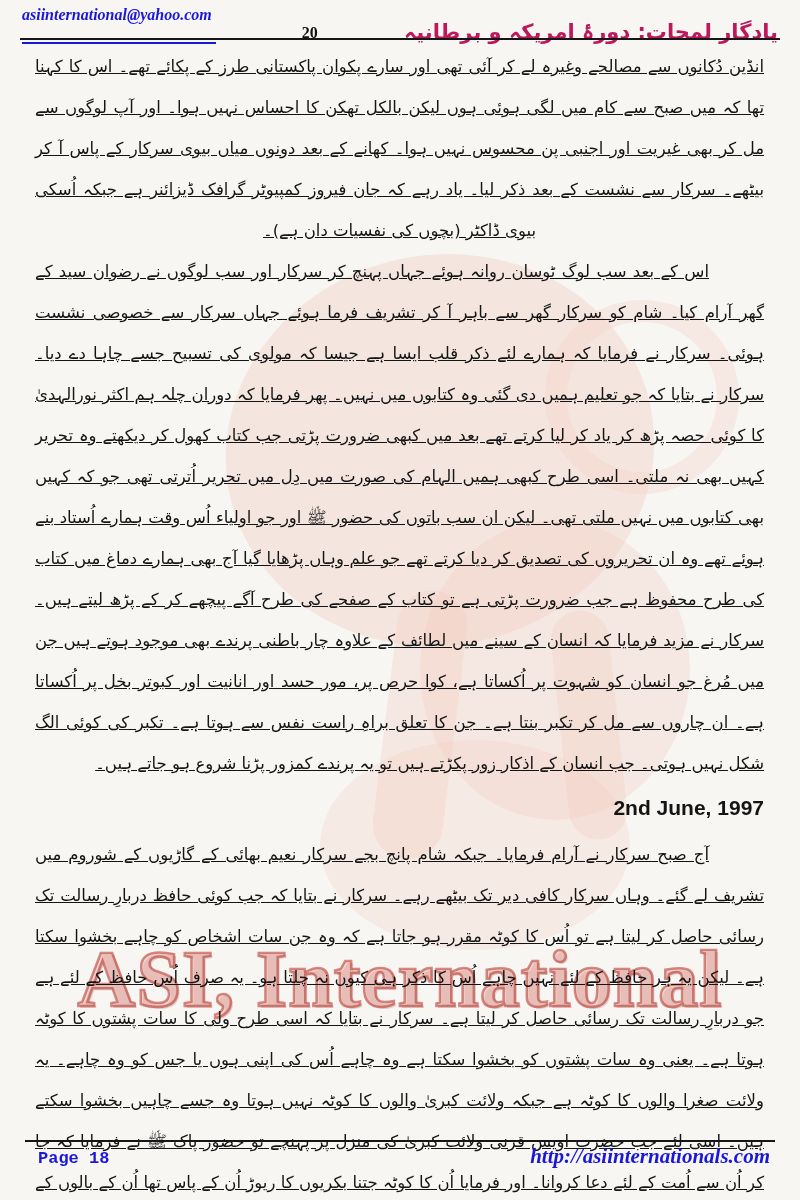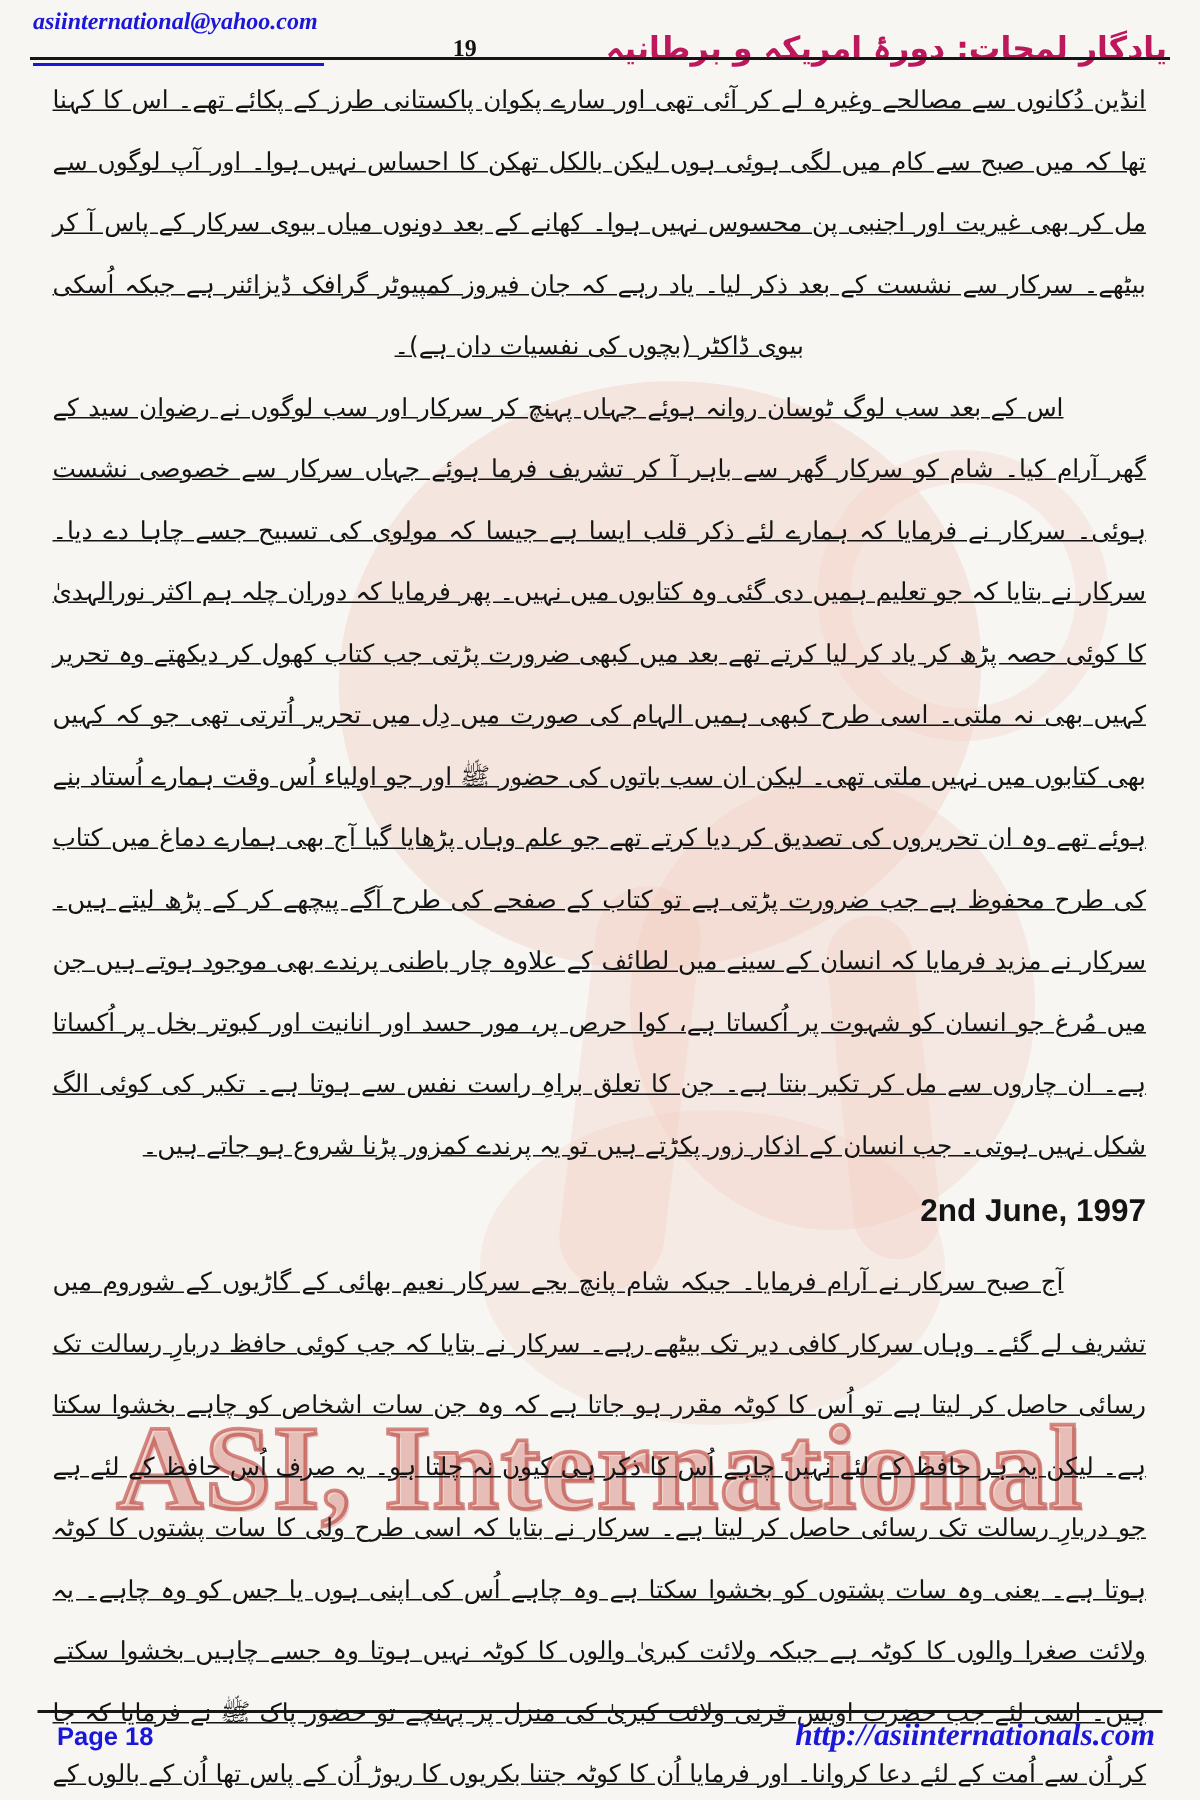--- a/index.html
+++ b/index.html
@@ -65,21 +65,21 @@
     font-size:21px;font-weight:bold;color:#141414;
     line-height:44px;margin:2px 0 4px 0;letter-spacing:0;
   }
   
   .ftr-rule{position:absolute;left:25px;right:25px;top:1140px;border-top:2px solid #161616;z-index:2;}
   .ftr-row{
     position:absolute;left:38px;right:30px;top:1144px;z-index:2;
     display:flex;justify-content:space-between;align-items:baseline;
   }
   .ftr-page{
-    font-family:Liberation Sans, sans-serif;font-weight:bold;
+    font-family:Liberation Mono, monospace;font-weight:bold;
     font-size:17px;color:#1b17d9;
   }
   .ftr-url{
     font-family:"Liberation Serif",serif;font-style:italic;font-weight:bold;
     font-size:21px;color:#1b17d9;text-decoration:none;cursor:pointer;
   }
 </style>
 </head>
 <body>
 
@@ -91,21 +91,21 @@
     <span class="wm-blob wm-b3"></span>
     <span class="wm-blob wm-bar1"></span>
     <span class="wm-blob wm-bar2"></span>
     <span class="wm-ring"></span>
   </div>
 
   <div class="wm-text">ASI, International</div>
 
   <header class="hdr">
     <a class="hdr-email">asiinternational@yahoo.com</a>
-    <div class="hdr-num">19</div>
+    <div class="hdr-num">20</div>
     <div class="hdr-title">یادگار لمحات: دورۂ امریکہ و برطانیہ</div>
   </header>
   <div class="hdr-rule"></div>
 
   <main class="body-text">
     <p class="para center-last">انڈین دُکانوں سے مصالحے وغیرہ لے کر آئی تھی اور سارے پکوان پاکستانی طرز کے پکائے تھے۔ اس کا کہنا تھا کہ میں صبح سے کام میں لگی ہوئی ہوں لیکن بالکل تھکن کا احساس نہیں ہوا۔ اور آپ لوگوں سے مل کر بھی غیریت اور اجنبی پن محسوس نہیں ہوا۔ کھانے کے بعد دونوں میاں بیوی سرکار کے پاس آ کر بیٹھے۔ سرکار سے نشست کے بعد ذکر لیا۔ یاد رہے کہ جان فیروز کمپیوٹر گرافک ڈیزائنر ہے جبکہ اُسکی بیوی ڈاکٹر (بچوں کی نفسیات دان ہے)۔</p>
     <p class="para indent">اس کے بعد سب لوگ ٹوسان روانہ ہوئے جہاں پہنچ کر سرکار اور سب لوگوں نے رضوان سید کے گھر آرام کیا۔ شام کو سرکار گھر سے باہر آ کر تشریف فرما ہوئے جہاں سرکار سے خصوصی نشست ہوئی۔ سرکار نے فرمایا کہ ہمارے لئے ذکر قلب ایسا ہے جیسا کہ مولوی کی تسبیح جسے چاہا دے دیا۔ سرکار نے بتایا کہ جو تعلیم ہمیں دی گئی وہ کتابوں میں نہیں۔ پھر فرمایا کہ دوران چلہ ہم اکثر نورالہدیٰ کا کوئی حصہ پڑھ کر یاد کر لیا کرتے تھے بعد میں کبھی ضرورت پڑتی جب کتاب کھول کر دیکھتے وہ تحریر کہیں بھی نہ ملتی۔ اسی طرح کبھی ہمیں الہام کی صورت میں دِل میں تحریر اُترتی تھی جو کہ کہیں بھی کتابوں میں نہیں ملتی تھی۔ لیکن ان سب باتوں کی حضور ﷺ اور جو اولیاء اُس وقت ہمارے اُستاد بنے ہوئے تھے وہ ان تحریروں کی تصدیق کر دیا کرتے تھے جو علم وہاں پڑھایا گیا آج بھی ہمارے دماغ میں کتاب کی طرح محفوظ ہے جب ضرورت پڑتی ہے تو کتاب کے صفحے کی طرح آگے پیچھے کر کے پڑھ لیتے ہیں۔ سرکار نے مزید فرمایا کہ انسان کے سینے میں لطائف کے علاوہ چار باطنی پرندے بھی موجود ہوتے ہیں جن میں مُرغ جو انسان کو شہوت پر اُکساتا ہے، کوا حرص پر، مور حسد اور انانیت اور کبوتر بخل پر اُکساتا ہے۔ ان چاروں سے مل کر تکبر بنتا ہے۔ جن کا تعلق براہِ راست نفس سے ہوتا ہے۔ تکبر کی کوئی الگ شکل نہیں ہوتی۔ جب انسان کے اذکار زور پکڑتے ہیں تو یہ پرندے کمزور پڑنا شروع ہو جاتے ہیں۔</p>
     <div class="date-heading">2nd June, 1997</div>
     <p class="para indent justify-last">آج صبح سرکار نے آرام فرمایا۔ جبکہ شام پانچ بجے سرکار نعیم بھائی کے گاڑیوں کے شوروم میں تشریف لے گئے۔ وہاں سرکار کافی دیر تک بیٹھے رہے۔ سرکار نے بتایا کہ جب کوئی حافظ دربارِ رسالت تک رسائی حاصل کر لیتا ہے تو اُس کا کوٹہ مقرر ہو جاتا ہے کہ وہ جن سات اشخاص کو چاہے بخشوا سکتا ہے۔ لیکن یہ ہر حافظ کے لئے نہیں چاہے اُس کا ذکر ہی کیوں نہ چلتا ہو۔ یہ صرف اُس حافظ کے لئے ہے جو دربارِ رسالت تک رسائی حاصل کر لیتا ہے۔ سرکار نے بتایا کہ اسی طرح ولی کا سات پشتوں کا کوٹہ ہوتا ہے۔ یعنی وہ سات پشتوں کو بخشوا سکتا ہے وہ چاہے اُس کی اپنی ہوں یا جس کو وہ چاہے۔ یہ ولائت صغرا والوں کا کوٹہ ہے جبکہ ولائت کبریٰ والوں کا کوٹہ نہیں ہوتا وہ جسے چاہیں بخشوا سکتے ہیں۔ اسی لئے جب حضرت اویس قرنی ولائت کبریٰ کی منزل پر پہنچے تو حضور پاک ﷺ نے فرمایا کہ جا کر اُن سے اُمت کے لئے دعا کروانا۔ اور فرمایا اُن کا کوٹہ جتنا بکریوں کا ریوڑ اُن کے پاس تھا اُن کے بالوں کے برابر تھا۔ سرکار نے فرمایا یہ کوٹہ ہوتا ہے ورنہ حضور پاک ﷺ ان سے دعا کروانے کے لئے کیوں کہتے۔ ایک تو حضور پاک ﷺ کا اپنا کوٹہ تھا پھر اُنہوں نے حضرت اویس قرنیؓ سے دعا کروانے کا کہا تھا کہ ان کا کوٹہ ملا کر یہ تعداد اور بڑھ جائے۔ نعیم بھائی نے سوال پوچھا کہ سرکار کچھ لوگ کہتے ہیں کہ حضور پاک ﷺ کو جو دیدار ہوا وہ جسمانی نہیں تھا۔ سرکار نے فرمایا کہ اُن کو پہلا دیدار جو ہوا تھا وہ جسمانی تھا جبکہ اُس</p>
   </main>

